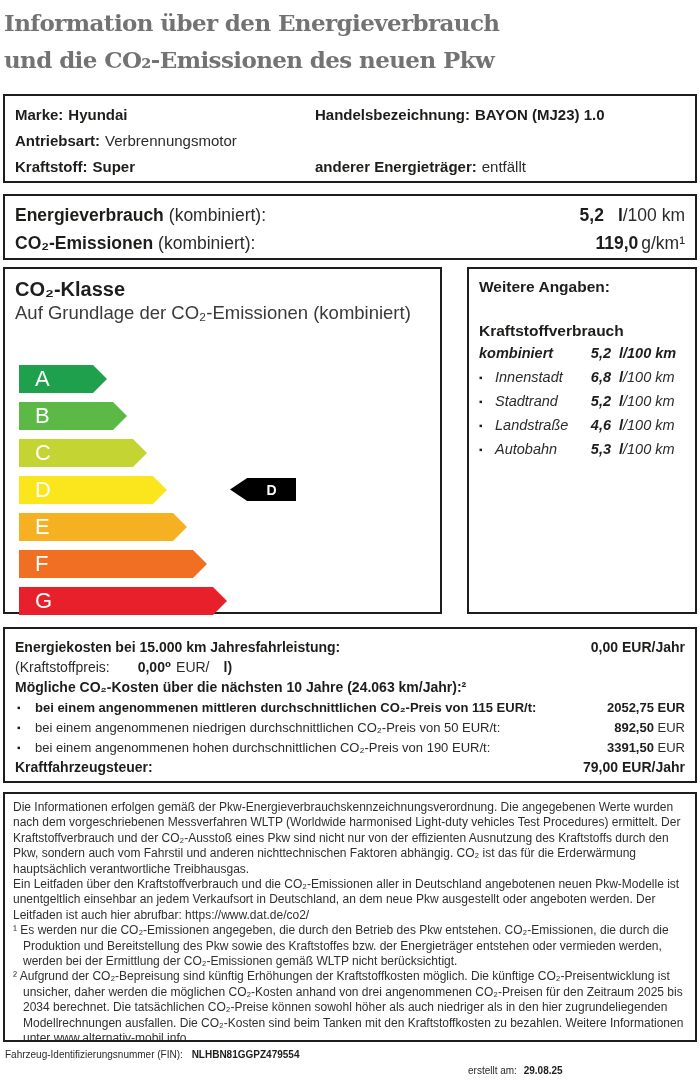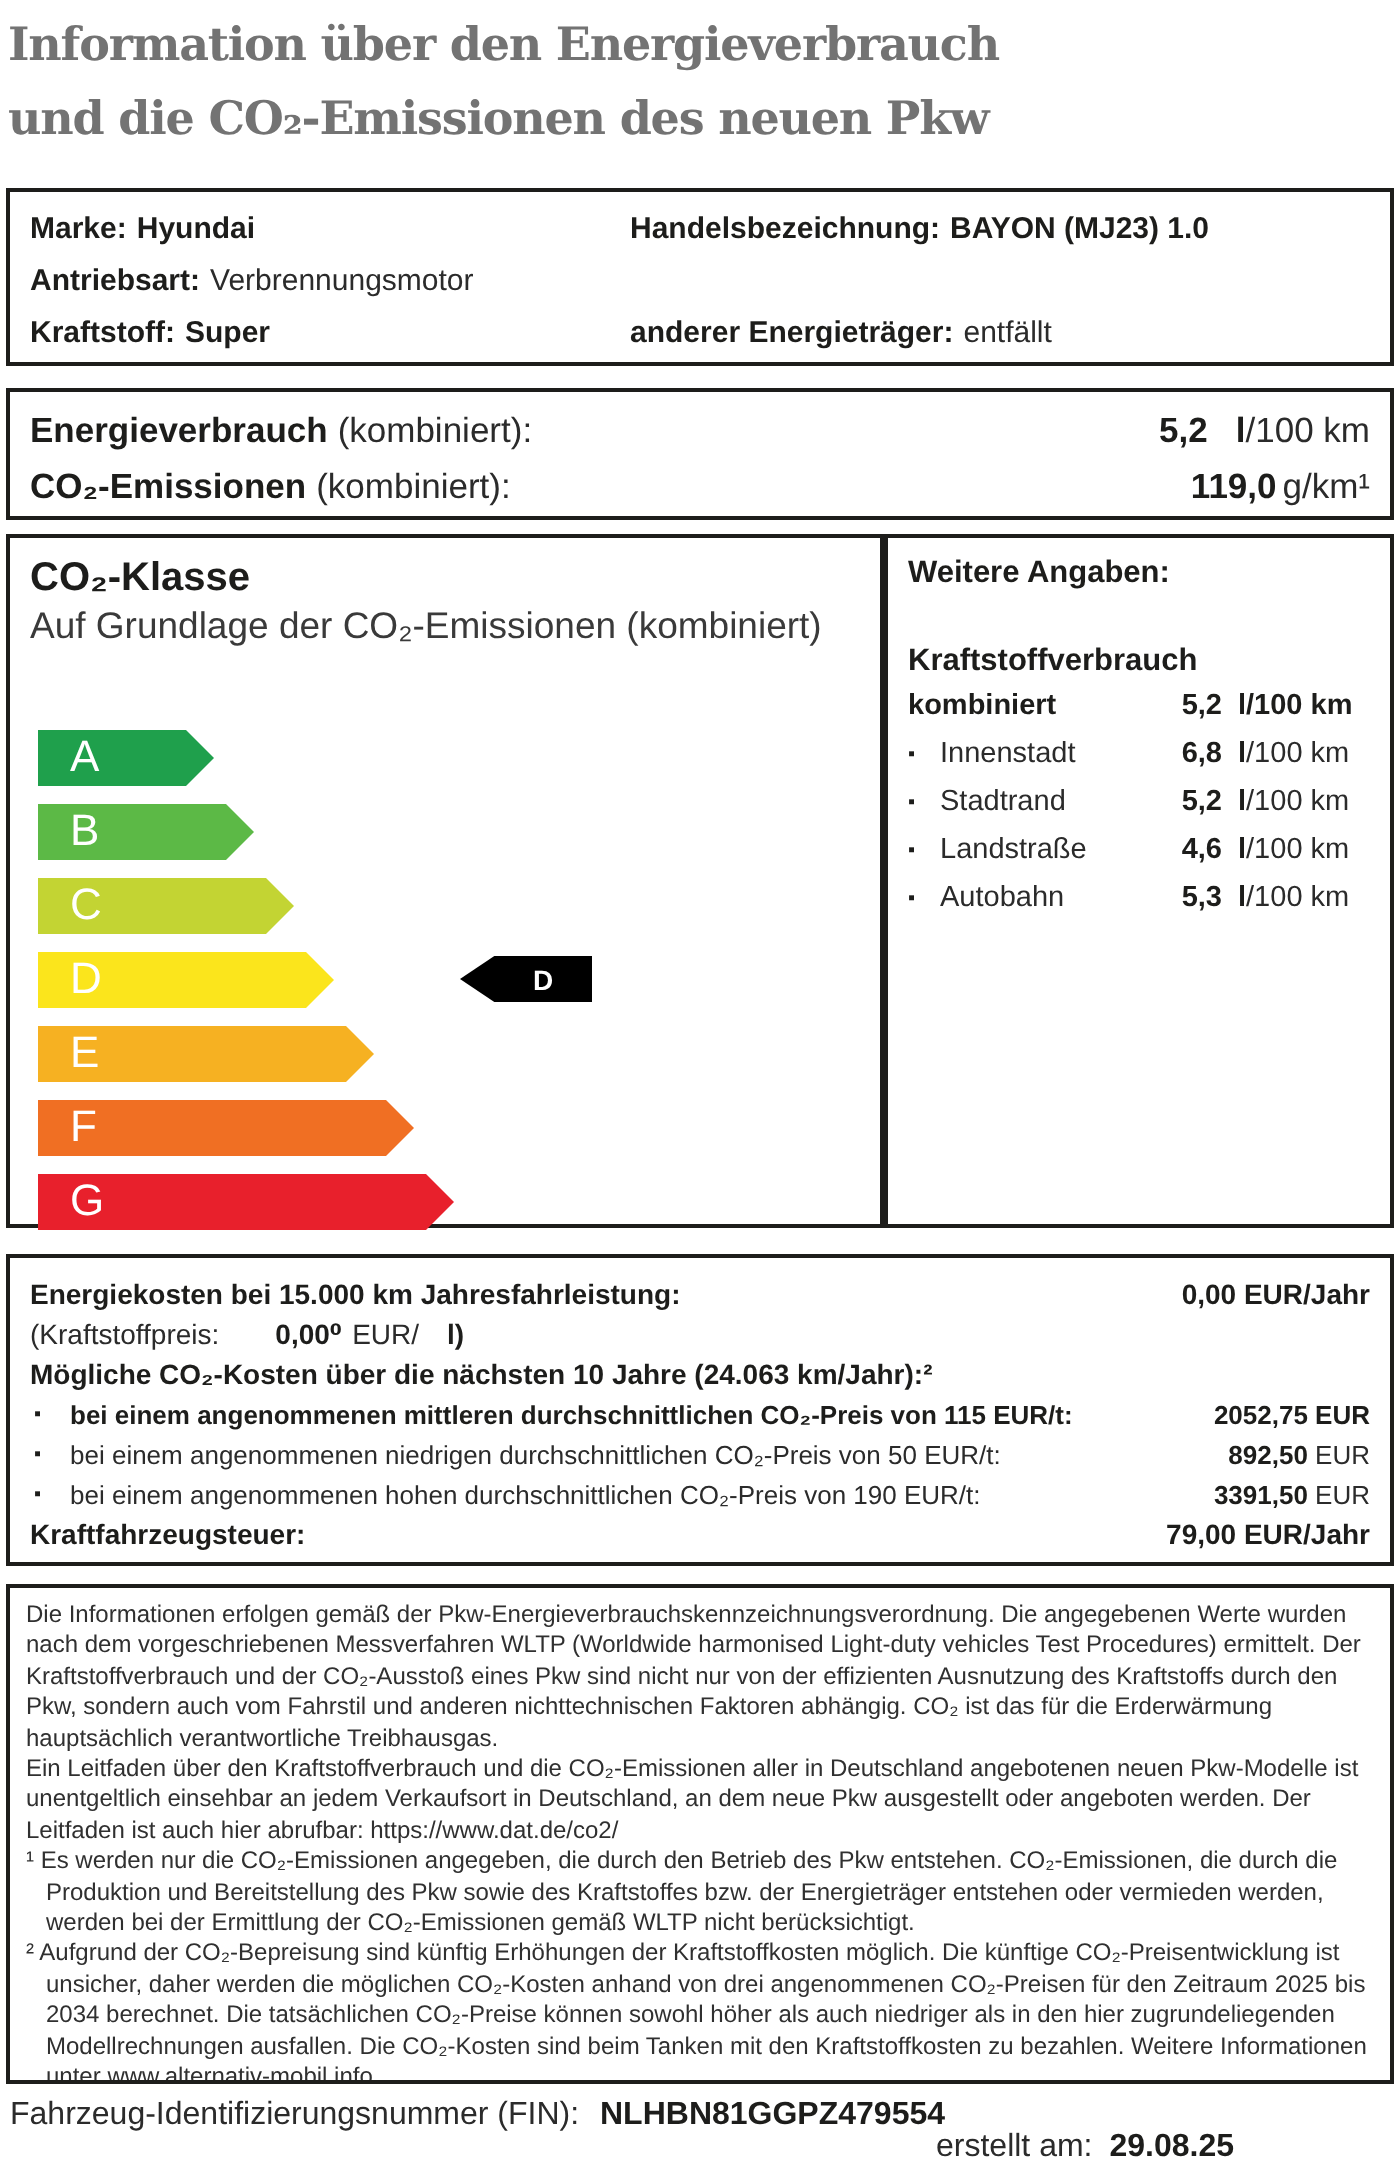--- a/index.html
+++ b/index.html
@@ -20,60 +20,60 @@
   .cell .val { margin-left:5px; }
 
   
   .consumption { height:66px; padding:5px 10px; font-size:17.5px; margin-bottom:7px; }
   .crow { display:flex; height:28px; align-items:center; }
   .crow .right { margin-left:auto; display:flex; align-items:baseline; }
   .crow .num { font-weight:700; color:#1d1d1b; }
   .gap14 { width:14px; } .gap3 { width:3px; }
 
   
-  .middle { display:flex; margin-bottom:13px; }
+  .middle { display:flex; gap:25px; margin-bottom:13px; }
   .co2box { width:439px; height:347px; padding:8px 10px; }
   .co2-heading { font-size:20px; line-height:24px; font-weight:700; color:#1d1d1b; }
   .co2-sub { font-size:18.5px; line-height:24px; color:#3a3a3a; }
   .chart { margin-top:40px; position:relative; margin-left:4px; }
   .arrow-row { height:28px; margin-bottom:9px; position:relative; }
   .arrow { height:28px; position:relative;
            clip-path:polygon(0 0, calc(100% - 14px) 0, 100% 50%, calc(100% - 14px) 100%, 0 100%); }
   .arrow-letter { position:absolute; left:16px; top:50%; transform:translateY(-52%);
                   color:#fff; font-size:22px; line-height:1; }
   .marker { position:absolute; left:211px; top:2px; width:66px; height:23px; background:#000;
             clip-path:polygon(0 50%, 26% 0, 100% 0, 100% 100%, 26% 100%);
             display:flex; align-items:center; justify-content:center; padding-left:17px;
             color:#fff; font-size:14px; font-weight:700; }
 
   .weitere { flex:1; height:347px; padding:8px 10px; font-size:14.5px; }
   .w-head { font-size:15.5px; font-weight:700; color:#1d1d1b; line-height:20px; }
   .w-sub  { font-size:15.5px; font-weight:700; color:#1d1d1b; line-height:20px; margin-top:24px; }
-  .wrow { display:grid; grid-template-columns:16px 1fr 34px 74px; height:24px; align-items:center; }
+  .wrow { display:grid; grid-template-columns:16px 1fr 34px 74px; height:24px; align-items:center;font-style:italic; }
   .wrow .bullet { font-size:10px; color:#1d1d1b; }
   .wrow .wlabel2 { grid-column:1 / 3; }
   .wrow .wval { text-align:right; font-weight:700; color:#1d1d1b; }
   .wrow .wunit { padding-left:8px; white-space:nowrap; }
 
   
   .costs { height:156px; padding:8px 10px; margin-bottom:9px; }
   .erow { display:flex; height:20px; align-items:center; font-size:14px; white-space:nowrap; }
   .erow .right { margin-left:auto; }
   .erow.bul { font-size:13px; padding-left:2px; }
   .erow .bdot { width:18px; font-size:10px; color:#1d1d1b; flex:none; }
   .seg-m28 { margin-left:28px; } .seg-m5 { margin-left:5px; } .seg-m14 { margin-left:14px; }
 
   
   .fineprint { height:250px; padding:6px 8px; font-size:12px; line-height:15.4px; color:#303030; overflow:hidden; }
   .fineprint p { margin:0; }
   .fineprint p.fn { padding-left:10px; text-indent:-10px; }
   .url { }
 
   
-  .footer { position:relative; margin-top:7px; height:20px; font-size:16px; padding-left:2px; }
+  .footer { position:relative; margin-top:7px; height:20px; font-size:10px; padding-left:2px; }
   .footer .erstellt { position:absolute; left:465px; top:16px; }
 </style>
 </head>
 <body>
 
 <div class="page">
 
   <h1 class="title">
     <span class="tl">Information über den Energieverbrauch</span>
     <span class="tl">und die CO₂-Emissionen des neuen Pkw</span>

